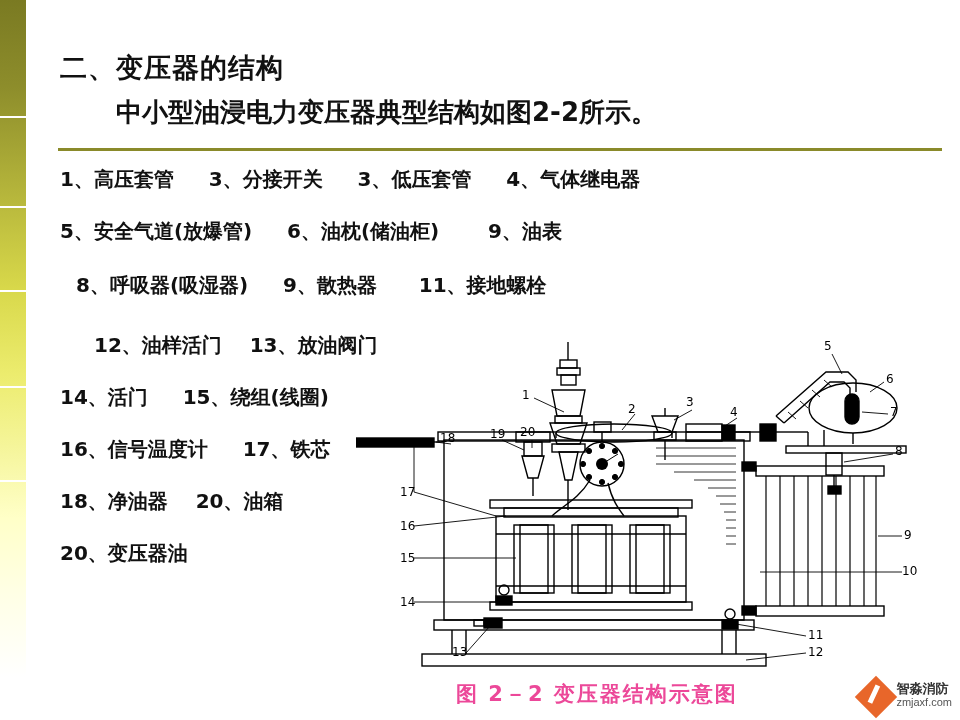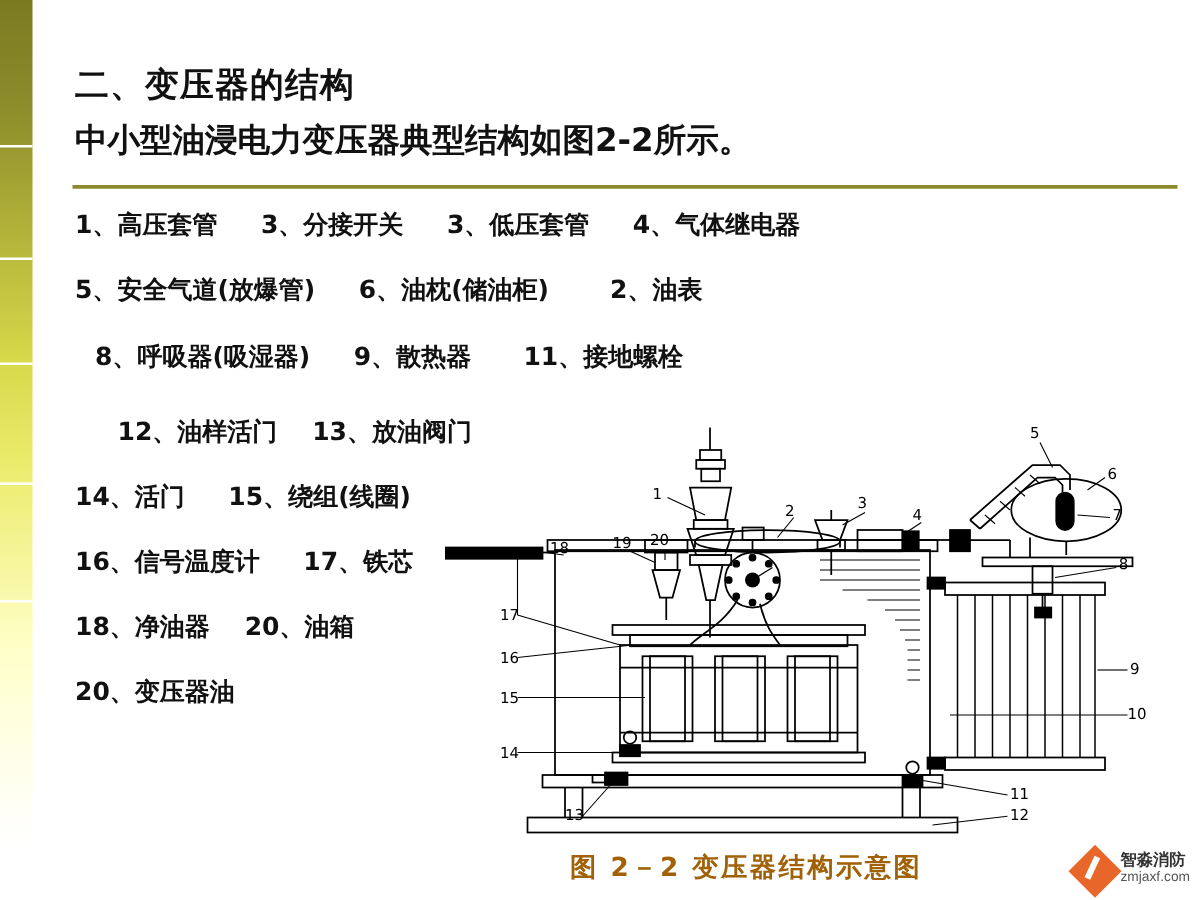--- a/index.html
+++ b/index.html
@@ -46,20 +46,21 @@
   }
   .title-line1 {
     font-size: 27px;
     font-weight: bold;
     color: #111111;
     letter-spacing: 1px;
     font-family: "DejaVu Sans", sans-serif;
   }
   .title-line2 {
     margin-top: 9px;
+    margin-left: 56px;
     font-size: 26px;
     font-weight: bold;
     color: #111111;
     font-family: "DejaVu Sans", sans-serif;
   }
   .rule {
     position: absolute;
     left: 32px;
     top: 148px;
     width: 884px;
@@ -99,21 +100,21 @@
     height: 390px;
   }
   .figure svg { display: block; }
   .fig-caption {
     position: absolute;
     left: 430px;
     top: 680px;
     font-size: 21px;
     font-weight: bold;
     font-family: "DejaVu Sans", sans-serif;
-    color: #a16207;
+    color: #ec4899;
     letter-spacing: 2px;
   }
   
   .watermark {
     position: absolute;
     right: 8px;
     bottom: 8px;
     display: flex;
     align-items: flex-start;
     gap: 5px;
@@ -178,21 +179,21 @@
         &nbsp;&nbsp;&nbsp;
         <span class="itm">3、低压套管</span>
         &nbsp;&nbsp;&nbsp;
         <span class="itm">4、气体继电器</span>
       </div>
       <div class="legend-row r1">
         <span class="itm">5、安全气道(放爆管)</span>
         &nbsp;&nbsp;&nbsp;
         <span class="itm">6、油枕(储油柜)</span>
         &nbsp;&nbsp;&nbsp;&nbsp;&nbsp;
-        <span class="itm">2、油表</span>
+        <span class="itm">9、油表</span>
       </div>
       <div class="legend-row r2">
         <span class="itm">8、呼吸器(吸湿器)</span>
         &nbsp;&nbsp;&nbsp;
         <span class="itm">9、散热器</span>
         &nbsp;&nbsp;&nbsp;&nbsp;
         <span class="itm">11、接地螺栓</span>
       </div>
       <div class="legend-row r3">
         <span class="itm">12、油样活门</span>

